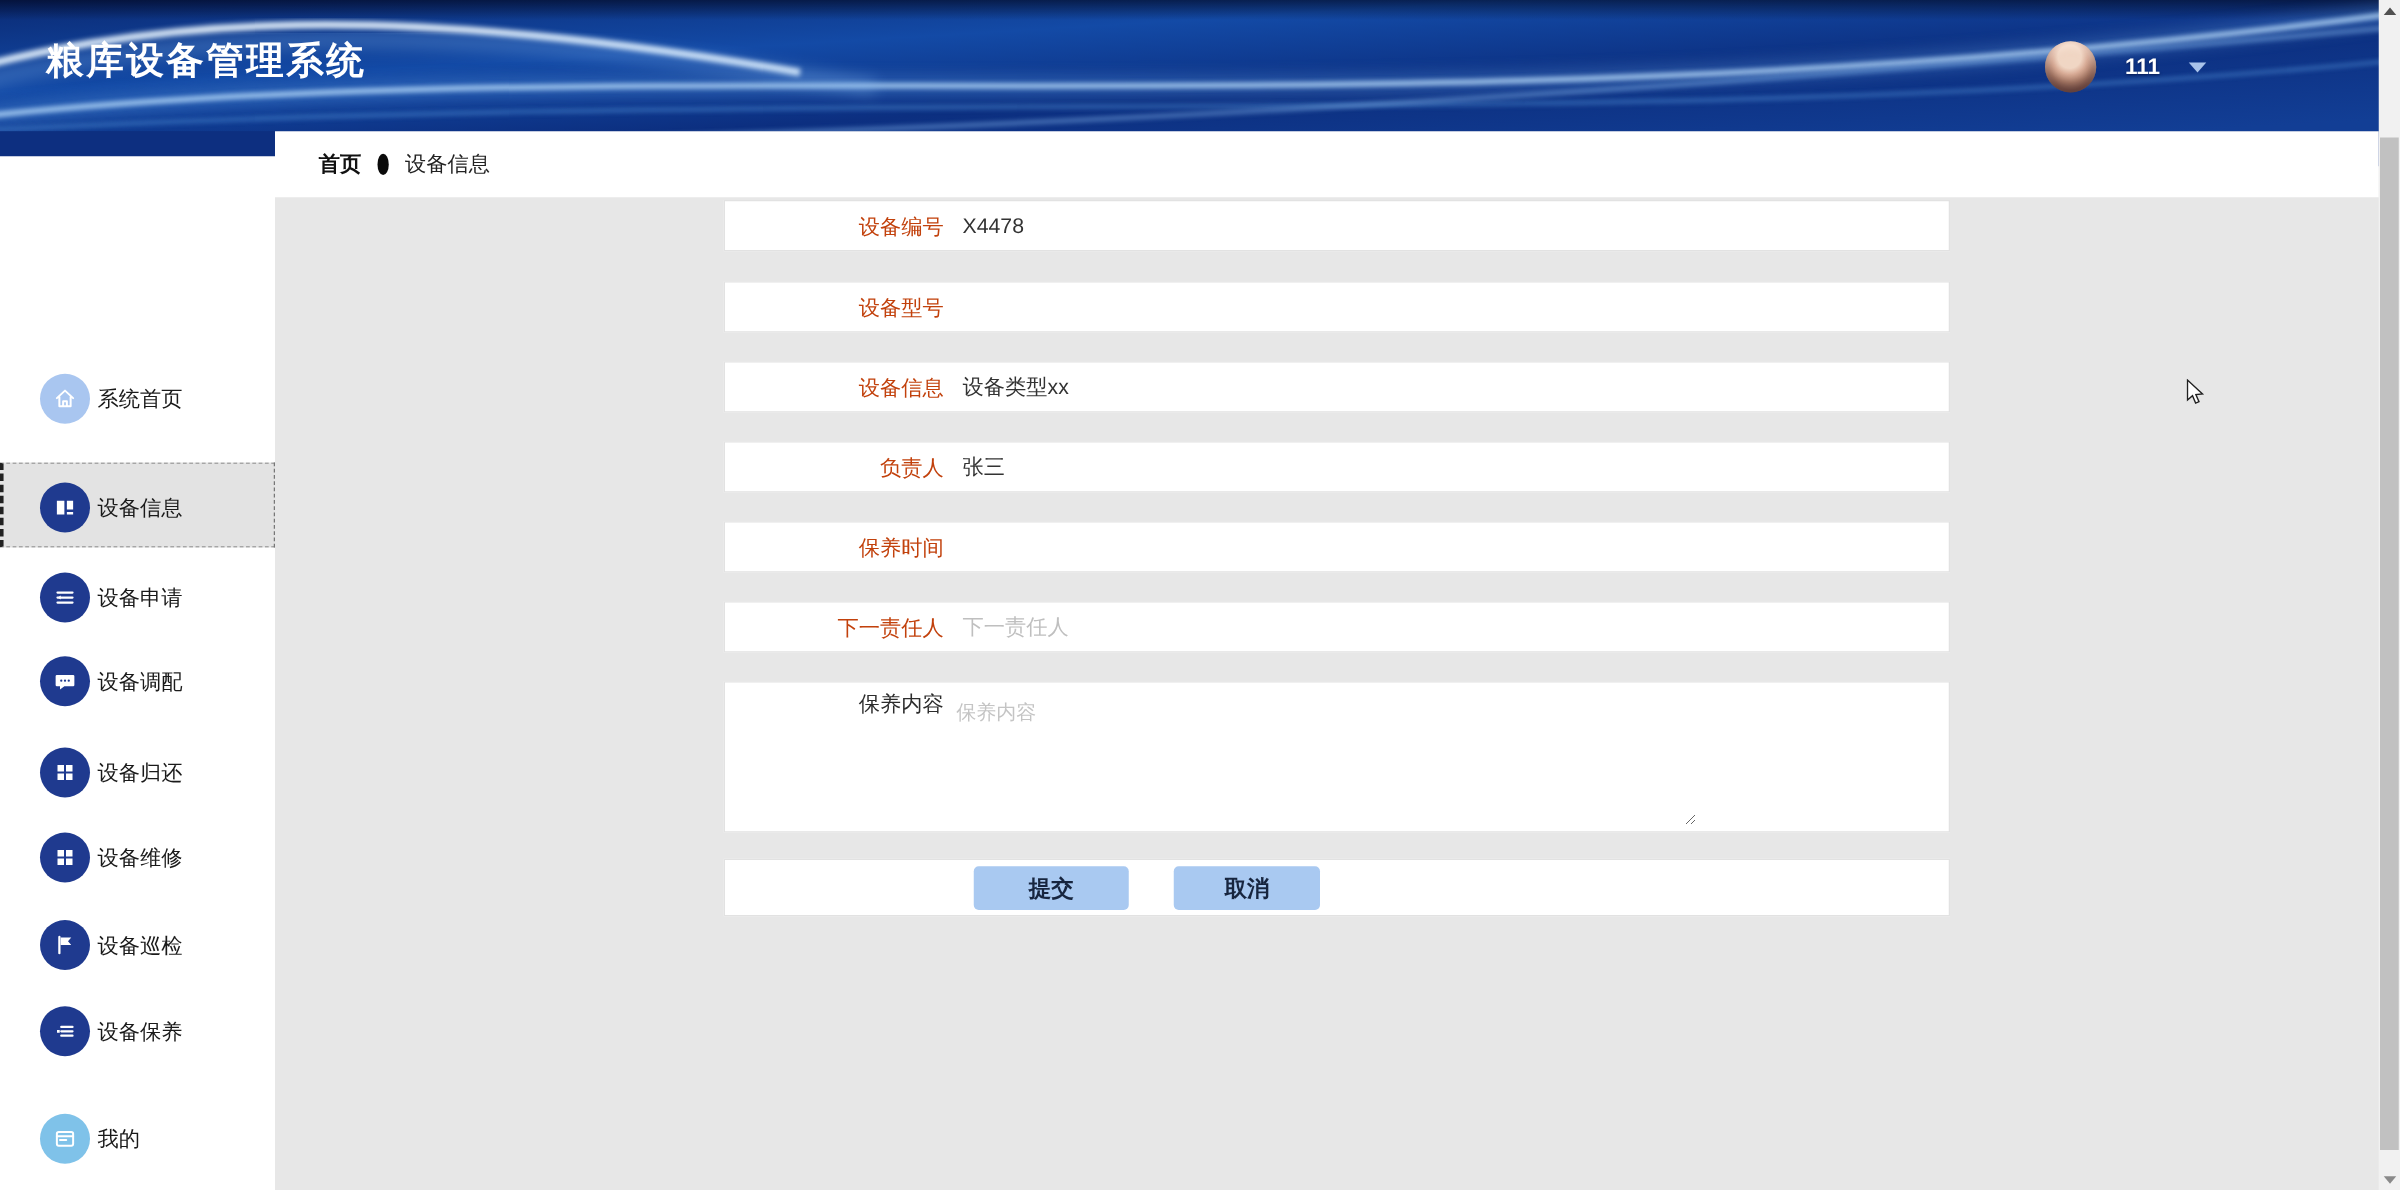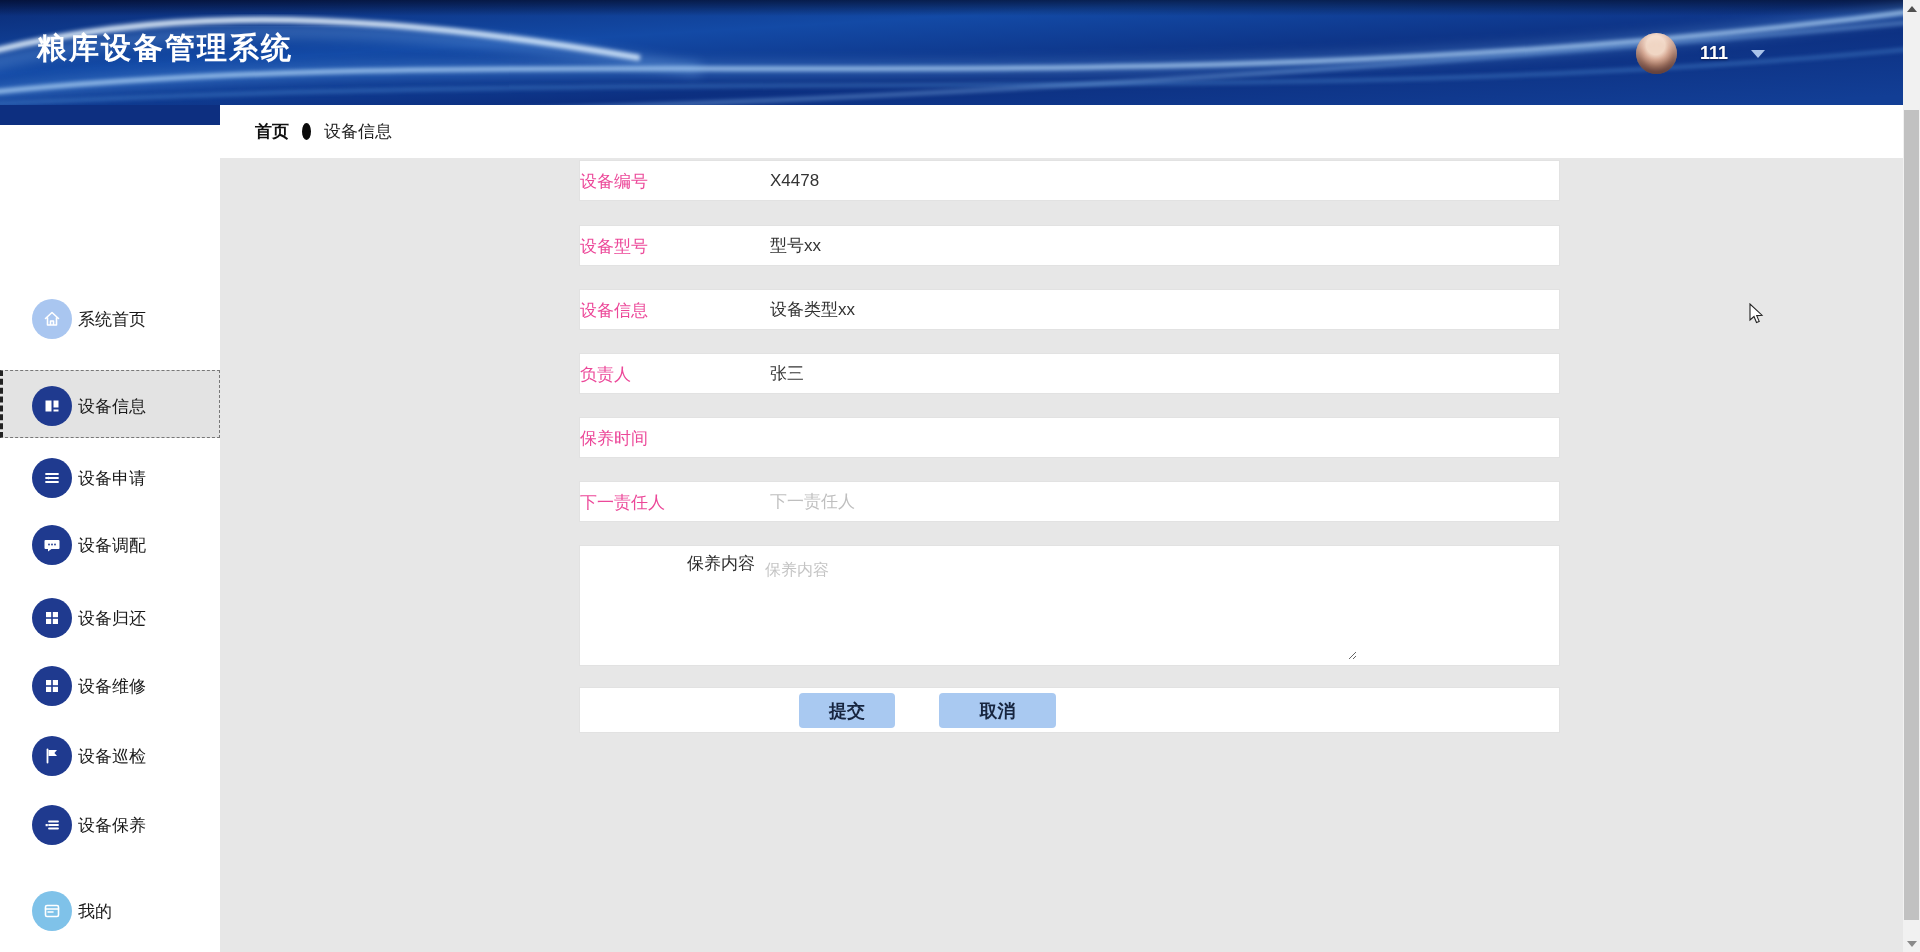--- a/index.html
+++ b/index.html
@@ -32,37 +32,37 @@
   
   .crumbbar { position:absolute; left:220px; top:105px; width:1683px; height:53px; background:#ffffff; display:flex; align-items:center; }
   .crumb-home { margin-left:35px; font-size:17px; font-weight:bold; color:#111; cursor:pointer; }
   .crumb-sep { width:9px; height:17px; background:#0a0a0a; border-radius:50% / 50%; margin:0 13px 0 13px; }
   .crumb-cur { font-size:17px; color:#222; }
 
   
   .content { position:absolute; left:220px; top:158px; width:1683px; height:794px; background:#e7e7e7; }
   .frow { position:absolute; left:359px; width:981px; background:#ffffff; border:1px solid #e2e2e2; }
   .frow.h41 { height:41px; }
-  .flabel { position:absolute; left:0; top:0; width:175px; height:41px; line-height:41px; text-align:left; font-size:17px; color:#ec4899; }
+  .flabel { position:absolute; left:0; top:0; width:175px; height:41px; line-height:41px; text-align:right; font-size:17px; color:#c2410c; }
   .fvalue { position:absolute; left:190px; top:0; height:39px; width:760px; border:none; outline:none; background:transparent;
             font-size:17px; color:#333; font-family:"Liberation Sans","DejaVu Sans",sans-serif; }
   .fvalue::placeholder { color:#bfbfbf; opacity:1; }
   .daterow-inner { position:absolute; left:190px; top:0; height:41px; display:flex; align-items:center; gap:8px; cursor:pointer; }
   .datetext { font-size:18px; color:#2f2f2f; }
   .ta-row { height:121px; }
   .ta-label { position:absolute; left:0; top:0; width:175px; height:36px; line-height:36px; text-align:right; font-size:17px; color:#2c2c2c; }
   .ta-input { position:absolute; left:185px; top:6px; width:592px; height:108px; border:none; outline:none; resize:both;
               font-size:16px; color:#333; background:transparent; padding-top:8px;
               font-family:"Liberation Sans","DejaVu Sans",sans-serif; }
   .ta-input::placeholder { color:#c4c4c4; opacity:1; }
   .btnrow { height:46px; }
   .btn { position:absolute; top:5px; height:35px; border:none; border-radius:4px; background:#a9c9f1;
          font-size:18px; font-weight:600; color:#17253f; cursor:pointer;
          font-family:"Liberation Sans","DejaVu Sans",sans-serif; }
-  .btn-submit { left:199px; width:96px;margin-left:20px; }
+  .btn-submit { left:199px; width:124px; }
   .btn-cancel { left:359px; width:117px; }
 
   
   .scrollbar { position:absolute; right:0; top:0; width:17px; height:952px; background:#f1f1f1; z-index:5; }
   .sb-btn { position:absolute; left:0; width:17px; height:17px; display:flex; align-items:center; justify-content:center; cursor:pointer; }
   .sb-up { top:0; } .sb-down { bottom:0; }
   .tri-up { width:0; height:0; border-left:5px solid transparent; border-right:5px solid transparent; border-bottom:6px solid #505050; }
   .tri-dn { width:0; height:0; border-left:5px solid transparent; border-right:5px solid transparent; border-top:6px solid #8a8a8a; }
   .sb-thumb { position:absolute; left:1px; top:110px; width:15px; height:810px; background:#c1c1c1; cursor:pointer; }
 
@@ -219,21 +219,20 @@
 
   <div class="content">
 
     <div class="frow h41" style="top:2px;">
       <span class="flabel">设备编号</span>
       <input class="fvalue" value="X4478" style="">
     </div>
 
     <div class="frow h41" style="top:67px;">
       <span class="flabel">设备型号</span>
-      <input class="fvalue" value="型号xx" style="">
     </div>
 
     <div class="frow h41" style="top:131px;">
       <span class="flabel">设备信息</span>
       <input class="fvalue" value="设备类型xx" style="">
     </div>
 
     <div class="frow h41" style="top:195px;">
       <span class="flabel">负责人</span>
       <input class="fvalue" value="张三" style="">

